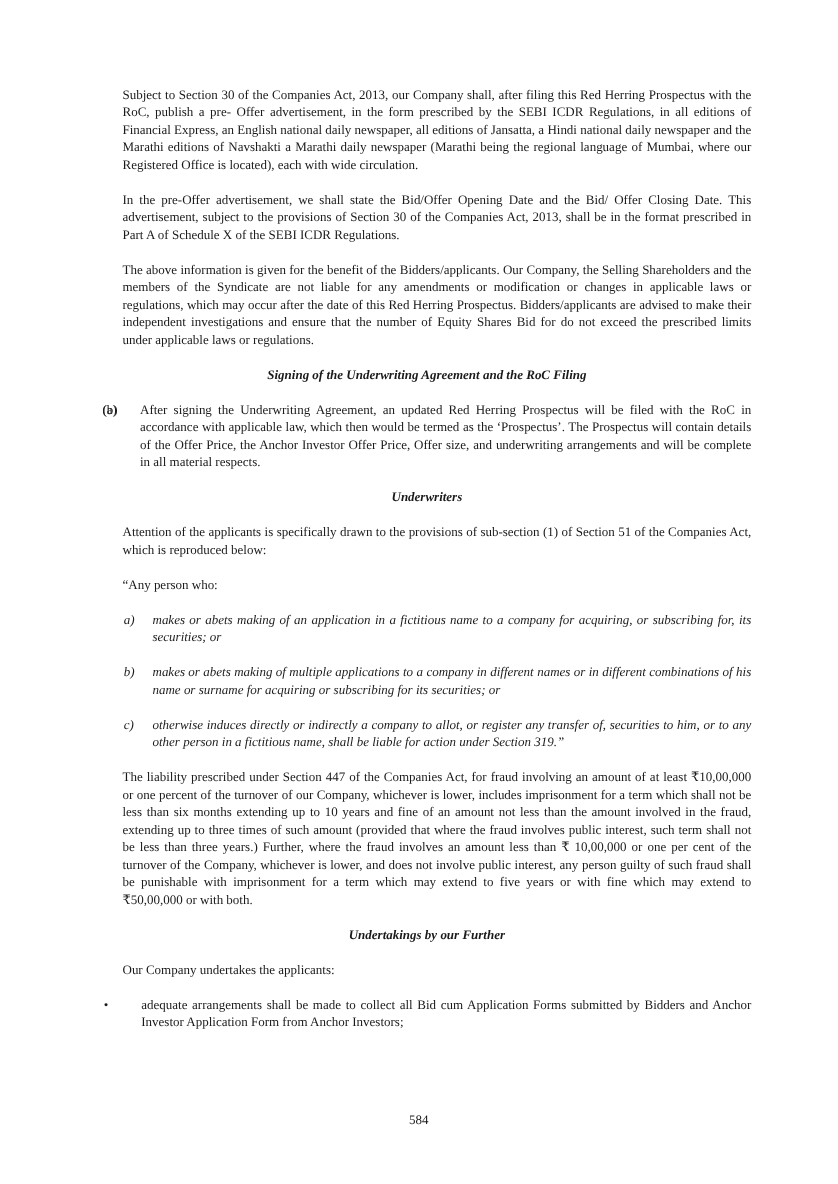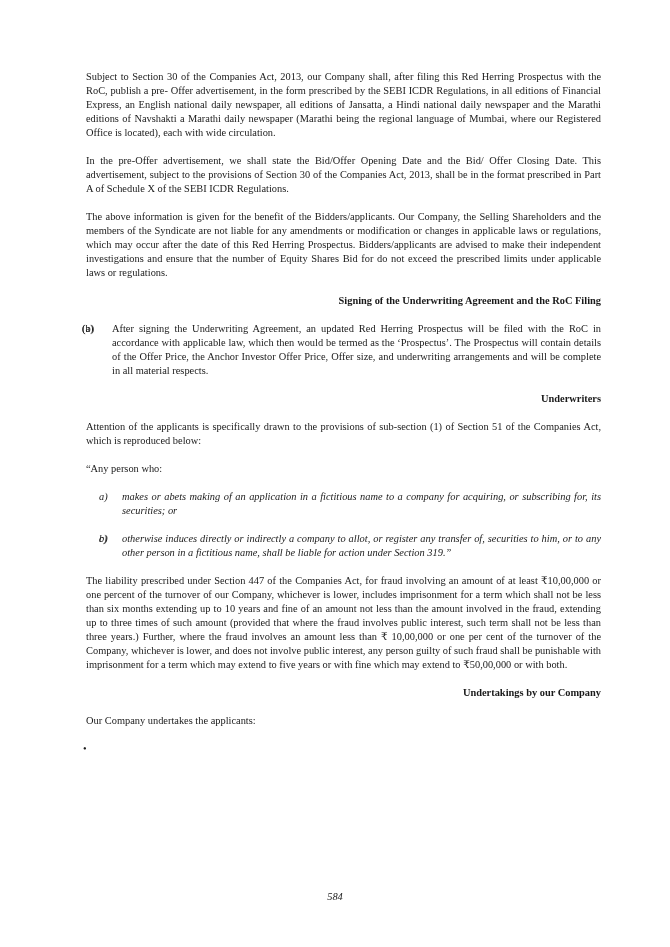--- a/index.html
+++ b/index.html
@@ -14,28 +14,29 @@
     background: #ffffff;
     box-sizing: border-box;
     padding: 70px 69px 0 82px;
     font-family: "Liberation Serif", "DejaVu Serif", serif;
     font-size: 10.4px;
     line-height: 14px;
     color: #1a1a1a;
     overflow: hidden;
   }
   .para {
-    margin: 0 0 14px 4px;
+    margin: 0 0 14px 16px;
     text-align: justify;
   }
   .bold { font-weight: normal; }
   .heading {
     font-weight: bold;
     margin: 4px 0 14px 0;
-    text-align: right;
+    text-align: center;
+    font-style: italic;
   }
   .list-block { margin: 0 0 14px 0; }
   .li {
     position: relative;
     padding-left: 30px;
     text-align: justify;
   }
   .li .lbl {
     position: absolute;
     left: 0;
@@ -66,21 +67,20 @@
     left: 1px;
     top: 0;
   }
   .page-footer {
     position: absolute;
     left: 0;
     right: 0;
     top: 890px;
     text-align: center;
     font-size: 10.4px;
-    font-style: italic;
   }
 </style>
 </head>
 <body>
 
 <div class="page">
 
   <p class="para">Subject to Section 30 of the Companies Act, 2013, our Company shall, after filing this Red Herring Prospectus with the RoC, publish a pre- Offer advertisement, in the form prescribed by the SEBI ICDR Regulations, in all editions of Financial Express, an English national daily newspaper, all editions of Jansatta, a Hindi national daily newspaper and the Marathi editions of Navshakti a Marathi daily newspaper (Marathi being the regional language of Mumbai, where our Registered Office is located), each with wide circulation.</p>
 
   <p class="para">In the pre-Offer advertisement, we shall state the Bid/Offer Opening Date and the Bid/ Offer Closing Date. This advertisement, subject to the provisions of Section 30 of the Companies Act, 2013, shall be in the format prescribed in Part A of Schedule X of the SEBI ICDR Regulations.</p>
@@ -105,32 +105,34 @@
 
   <p class="para italic">“Any person who:</p>
 
   <div class="ili">
     <span class="lbl">a)</span>
     <span>makes or abets making of an application in a fictitious name to a company for acquiring, or subscribing for, its securities; or</span>
   </div>
 
   <div class="ili">
     <span class="lbl">b)</span>
+    <span>makes or abets making of multiple applications to a company in different names or in different combinations of his name or surname for acquiring or subscribing for its securities; or</span>
   </div>
 
   <div class="ili">
     <span class="lbl">c)</span>
     <span>otherwise induces directly or indirectly a company to allot, or register any transfer of, securities to him, or to any other person in a fictitious name, shall be liable for action under Section 319.”</span>
   </div>
 
   <p class="para">The liability prescribed under Section 447 of the Companies Act, for fraud involving an amount of at least ₹10,00,000 or one percent of the turnover of our Company, whichever is lower, includes imprisonment for a term which shall not be less than six months extending up to 10 years and fine of an amount not less than the amount involved in the fraud, extending up to three times of such amount (provided that where the fraud involves public interest, such term shall not be less than three years.) Further, where the fraud involves an amount less than ₹ 10,00,000 or one per cent of the turnover of the Company, whichever is lower, and does not involve public interest, any person guilty of such fraud shall be punishable with imprisonment for a term which may extend to five years or with fine which may extend to ₹50,00,000 or with both.</p>
 
-  <div class="heading">Undertakings by our Company</div>
+  <div class="heading">Undertakings by our Further</div>
 
   <p class="para">Our Company undertakes the applicants:</p>
 
   <div class="bullet-li">
     <span class="lbl">•</span>
+    <span>adequate arrangements shall be made to collect all Bid cum Application Forms submitted by Bidders and Anchor Investor Application Form from Anchor Investors;</span>
   </div>
 
   <div class="page-footer">584</div>
 
 </div>
 
 </body></html>

